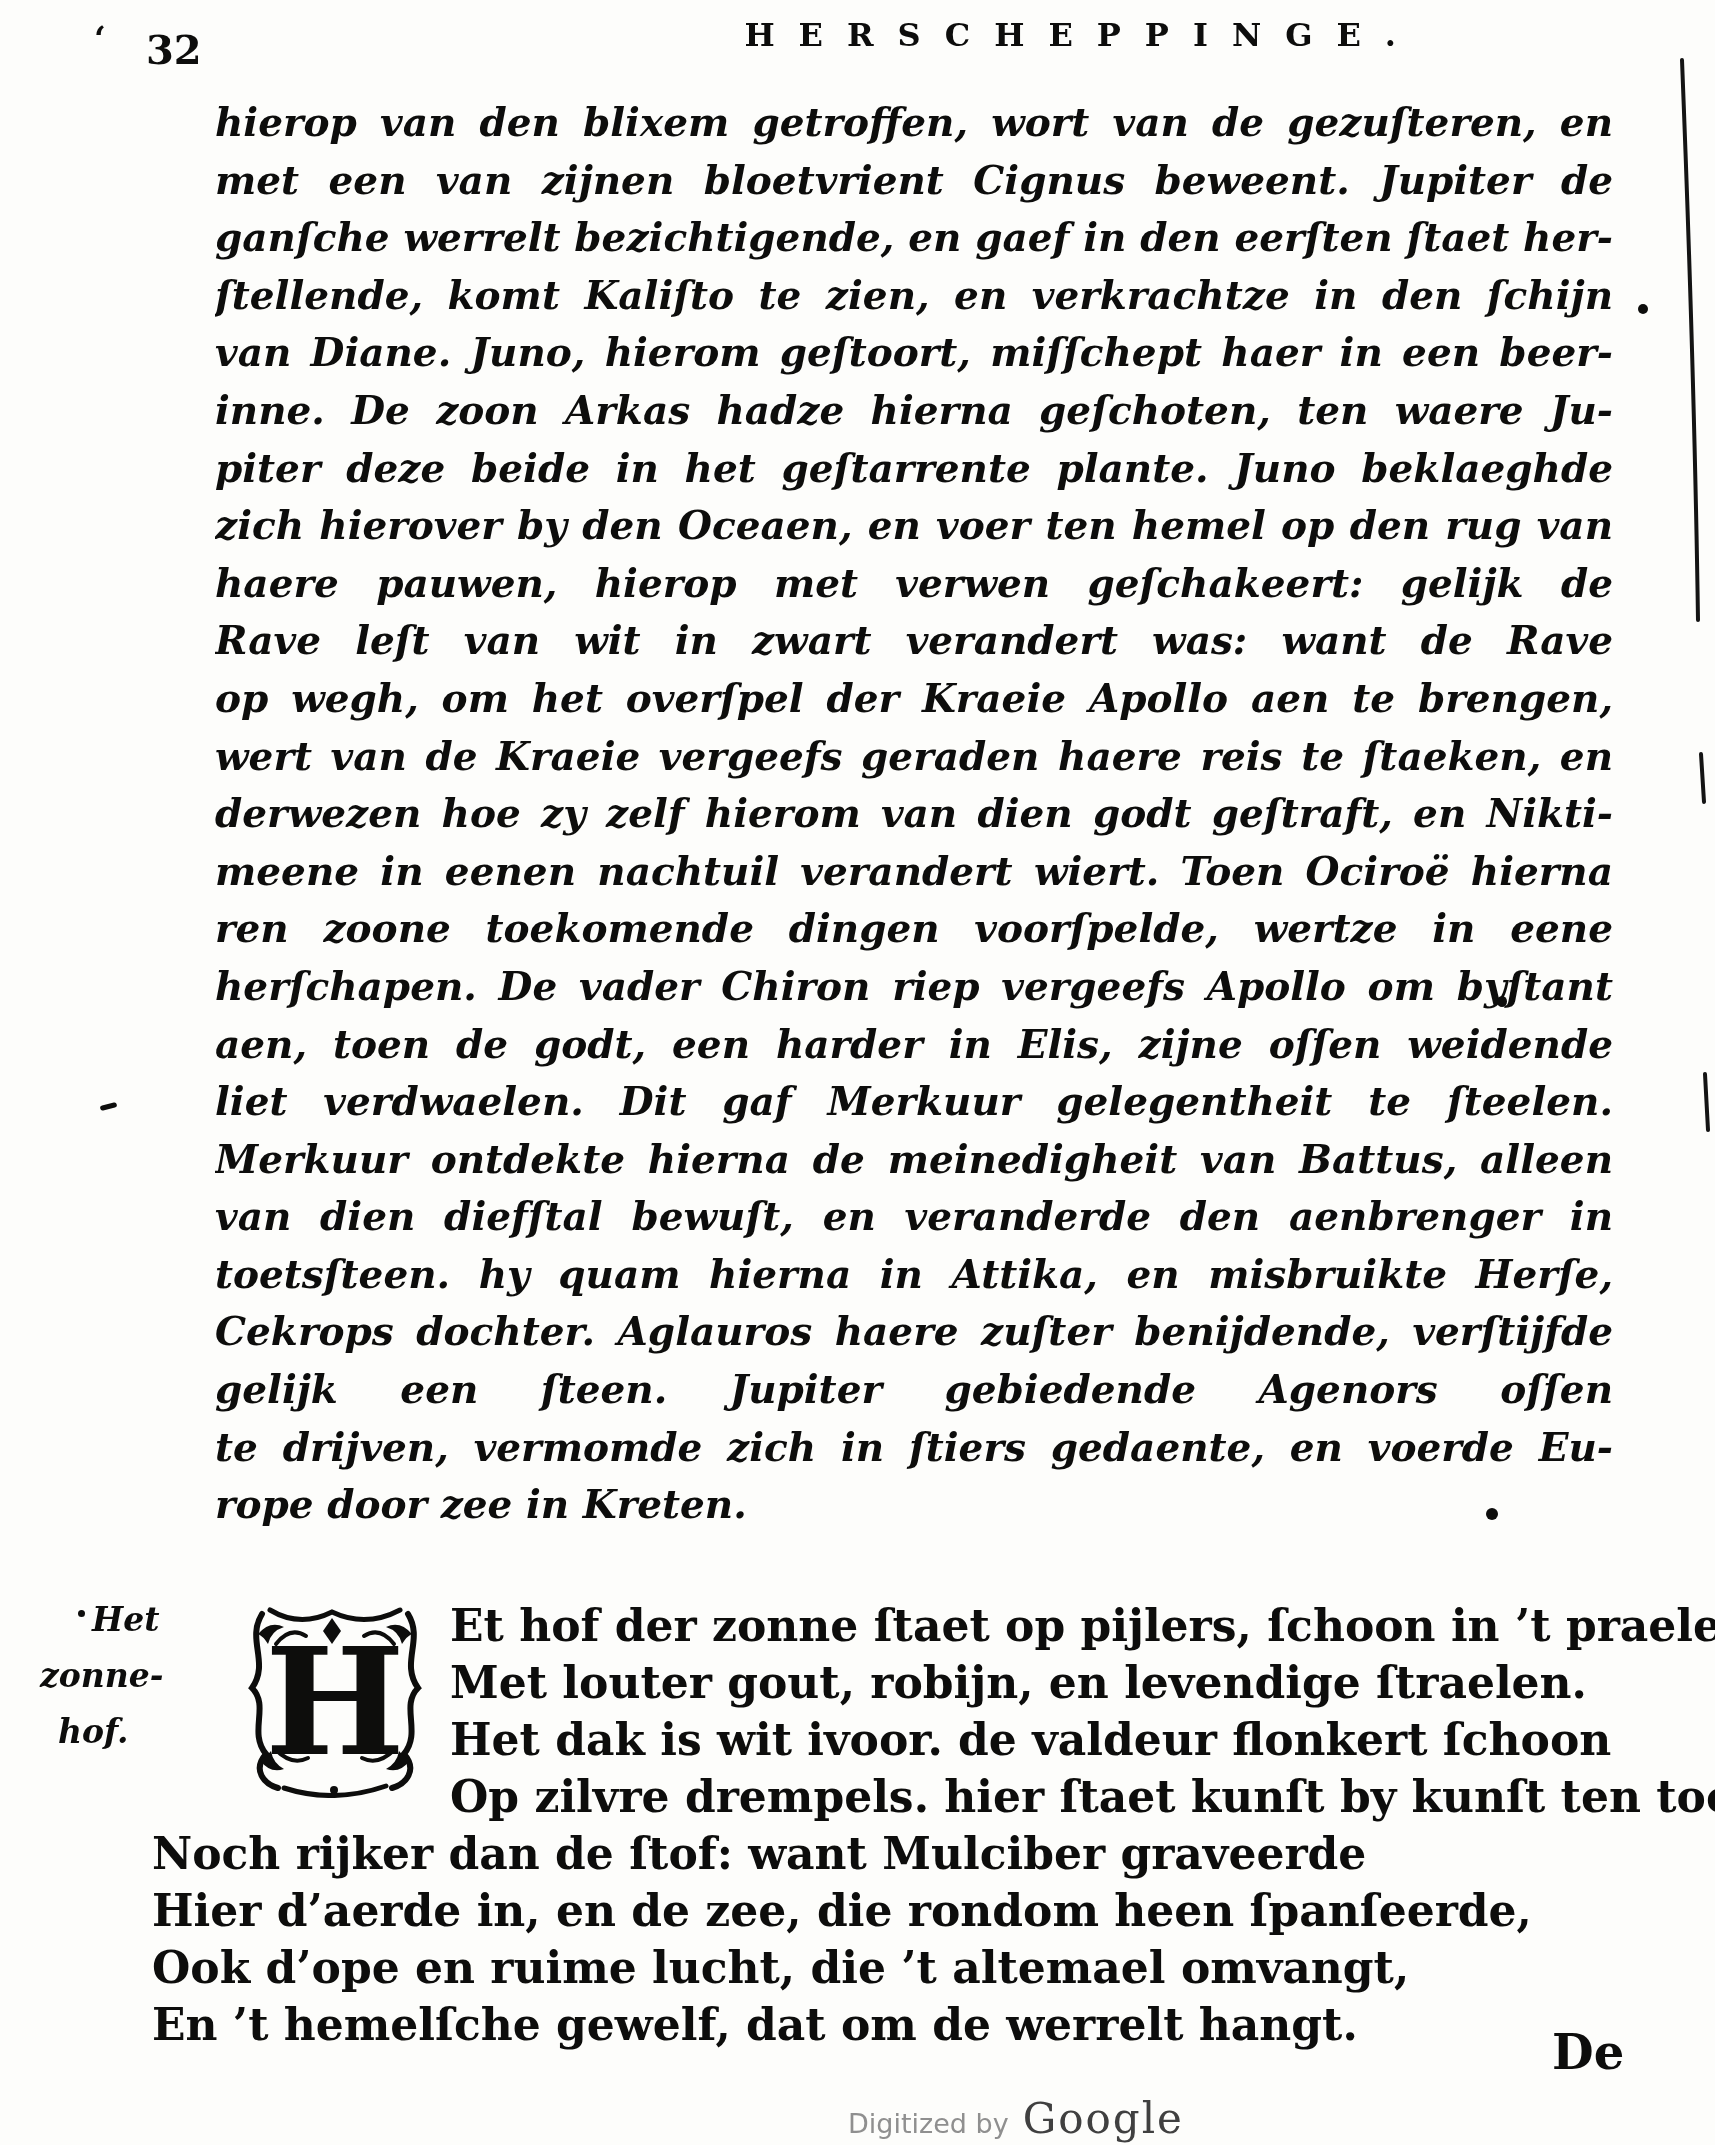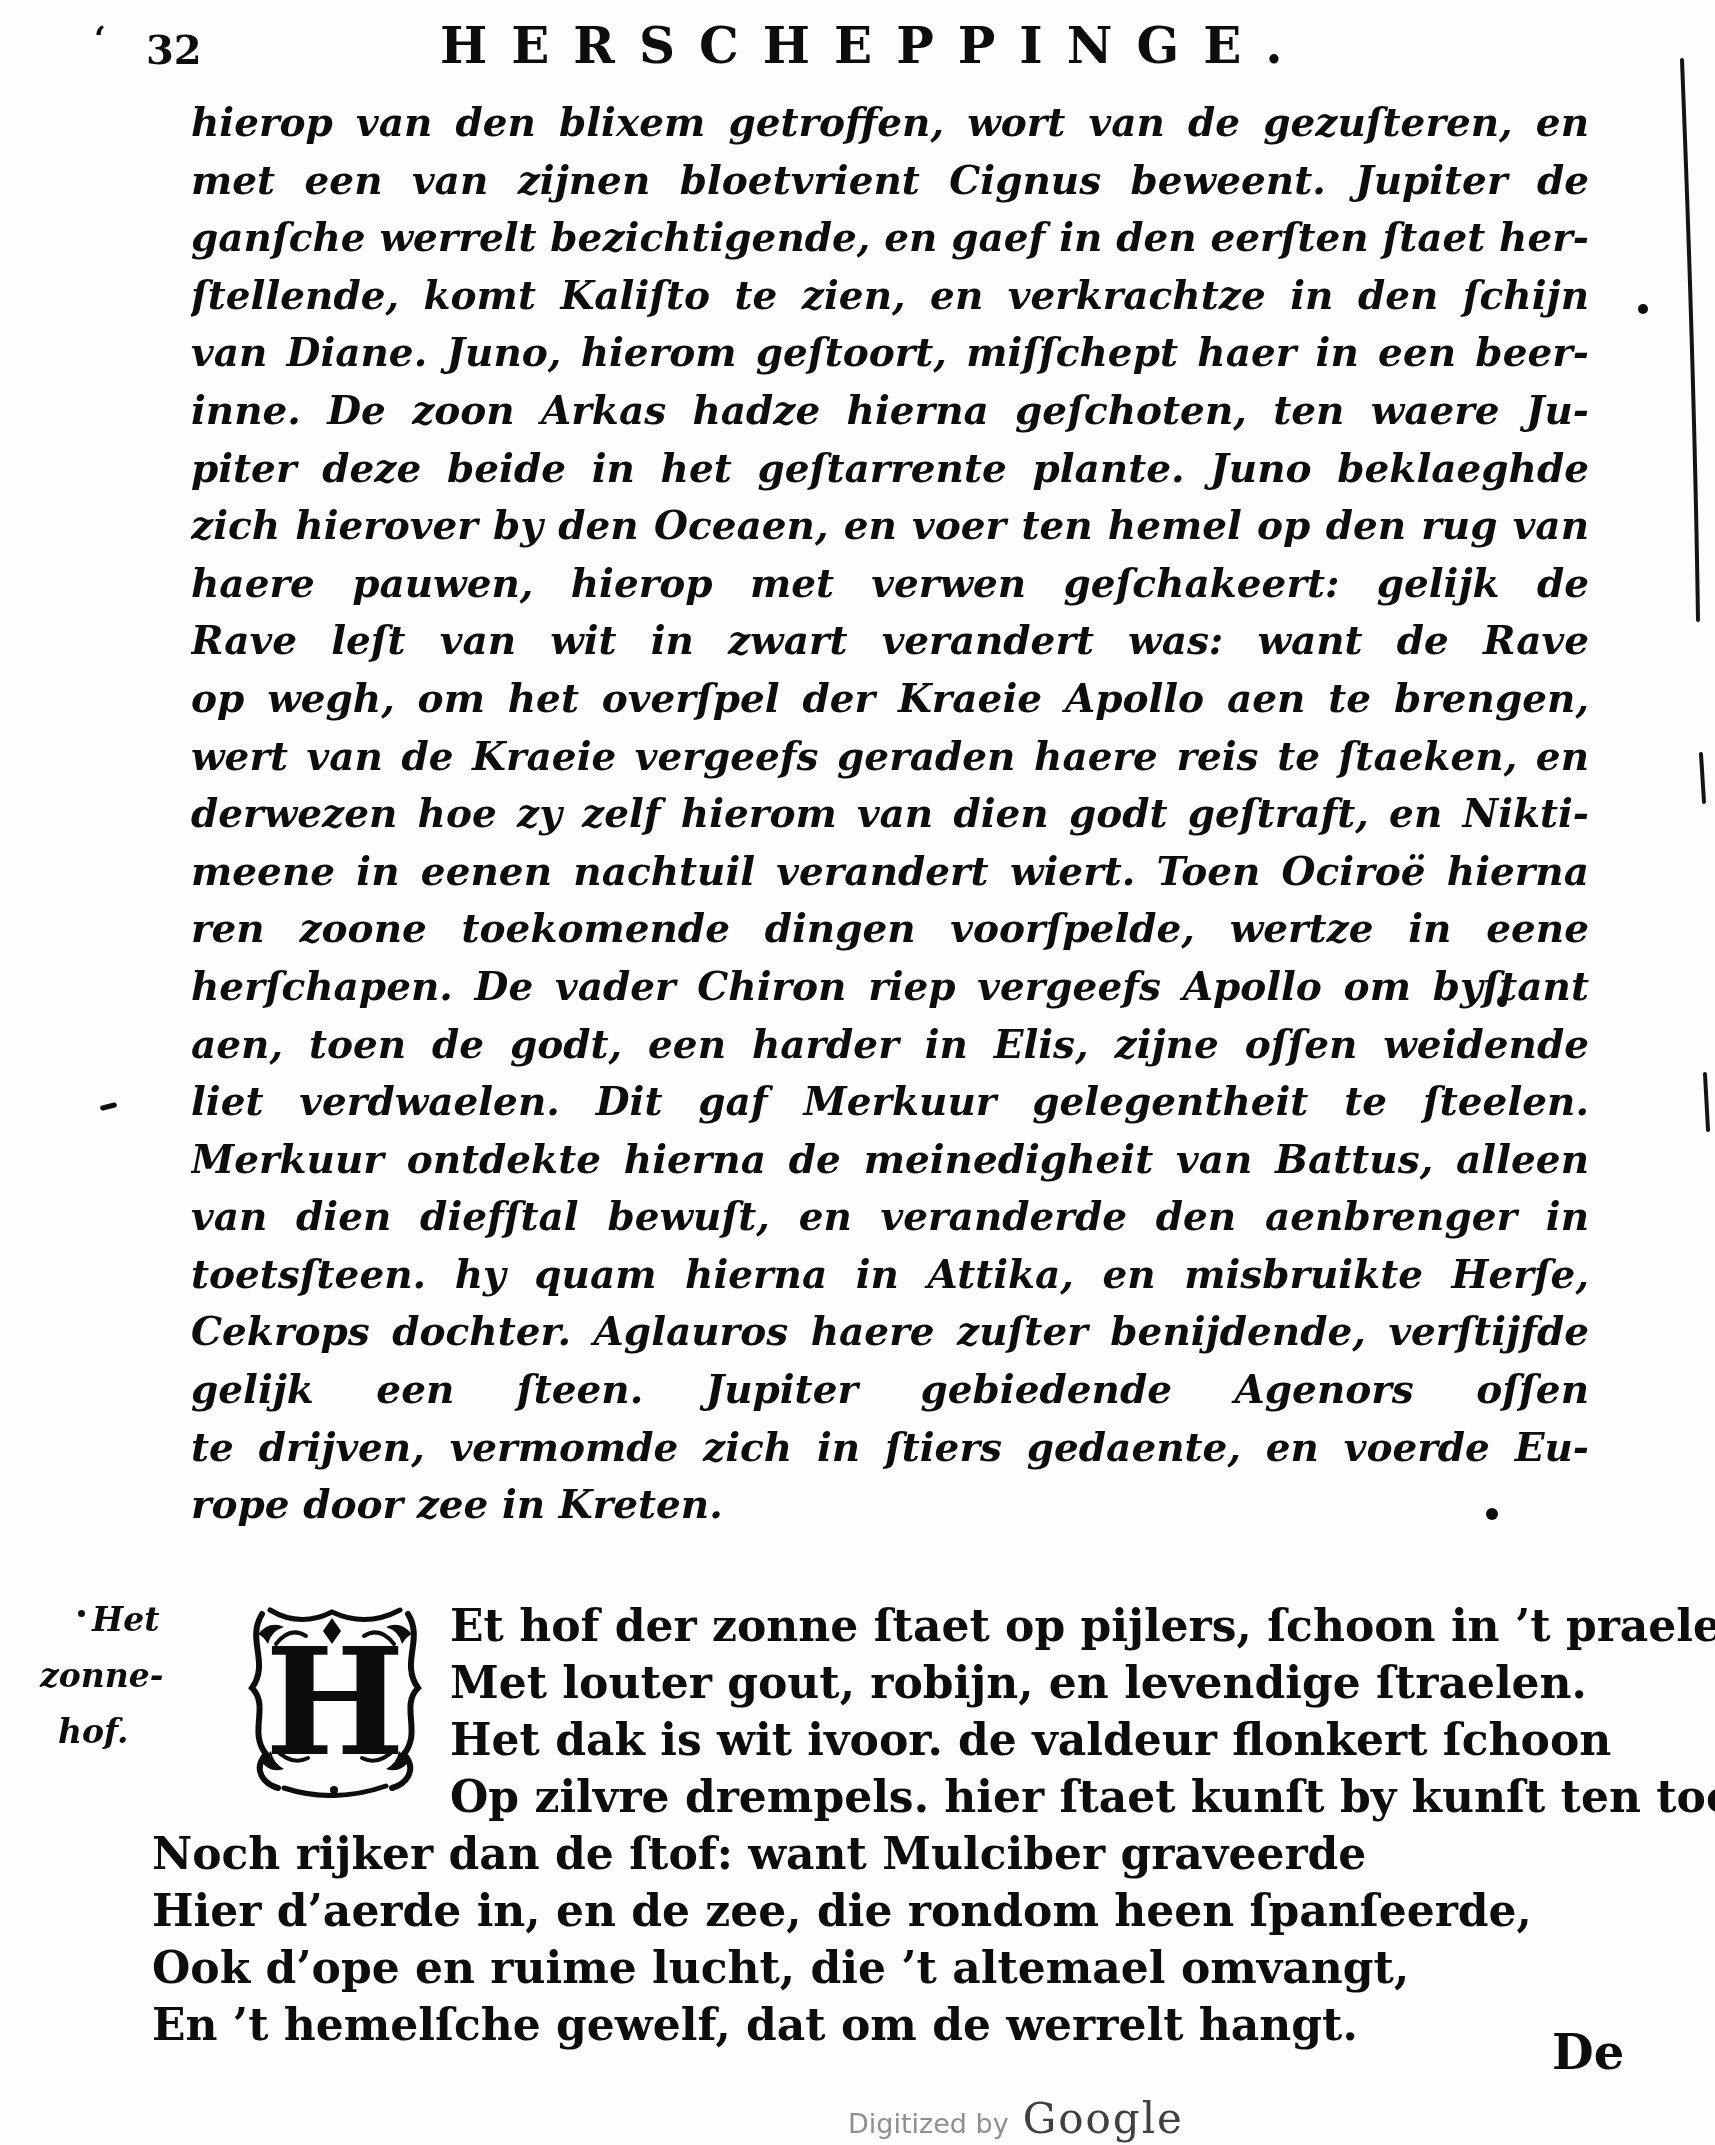--- a/index.html
+++ b/index.html
@@ -3,25 +3,25 @@
 <meta charset="utf-8">
 <style>
   html,body{margin:0;padding:0;background:#e8e8e4;}
   .page{
     position:relative;width:1715px;height:2145px;margin:0 auto;
     background:#fdfdfb;color:#0d0d0c;overflow:hidden;
     font-family:"DejaVu Serif", serif;
   }
   .pagenum{position:absolute;left:146px;top:26px;font-size:40px;font-weight:bold;}
   .header{
-    position:absolute;left:440px;top:16px;width:980px;text-align:left;
-    font-size:50px;font-weight:bold;letter-spacing:24px;white-space:nowrap;
+    position:absolute;left:440px;top:16px;width:980px;text-align:right;
+    font-size:32px;font-weight:bold;letter-spacing:24px;white-space:nowrap;
   }
   .quote-artifact{position:absolute;left:94px;top:18px;font-size:34px;font-weight:bold;}
-  .prose{position:absolute;left:191px;top:94px;width:1398px;}
+  .prose{position:absolute;left:215px;top:94px;width:1398px;}
   .pl{
     height:57.6px;line-height:57.6px;overflow:hidden;
     font-style:italic;font-weight:bold;font-size:39px;
     text-align:justify;
   }
   .pl::after{content:"";display:inline-block;width:100%;}
   .pl.last{text-align:left;}
   .pl.last::after{content:none;}
   .margin-note{
     position:absolute;left:40px;top:1592px;width:160px;

